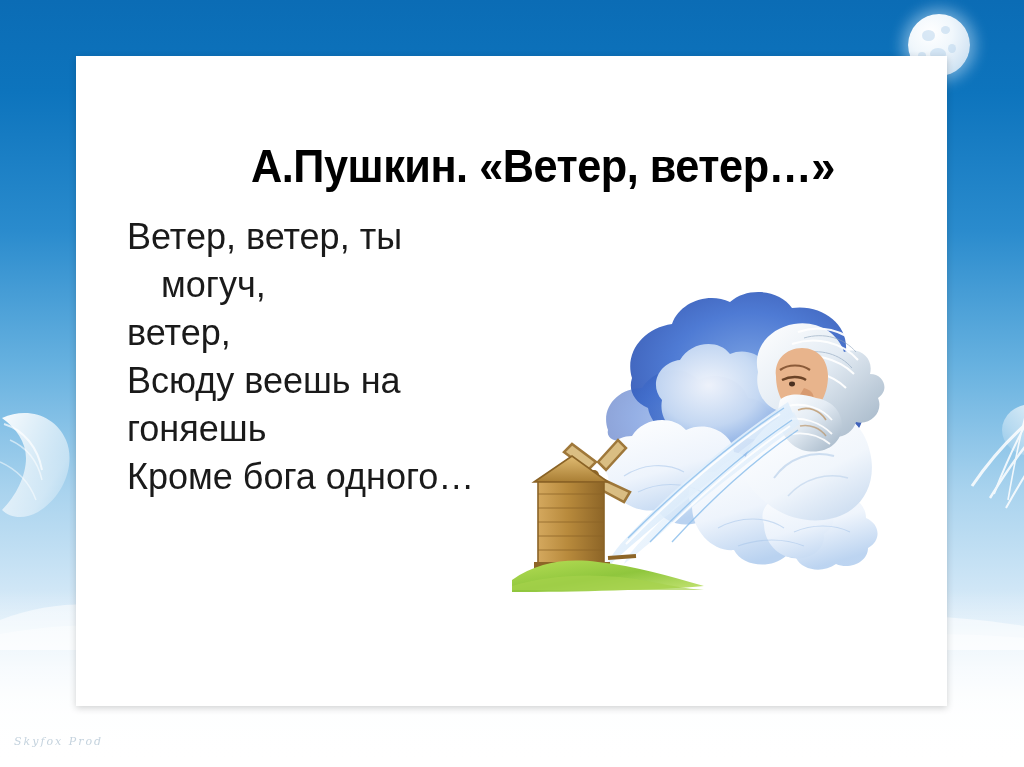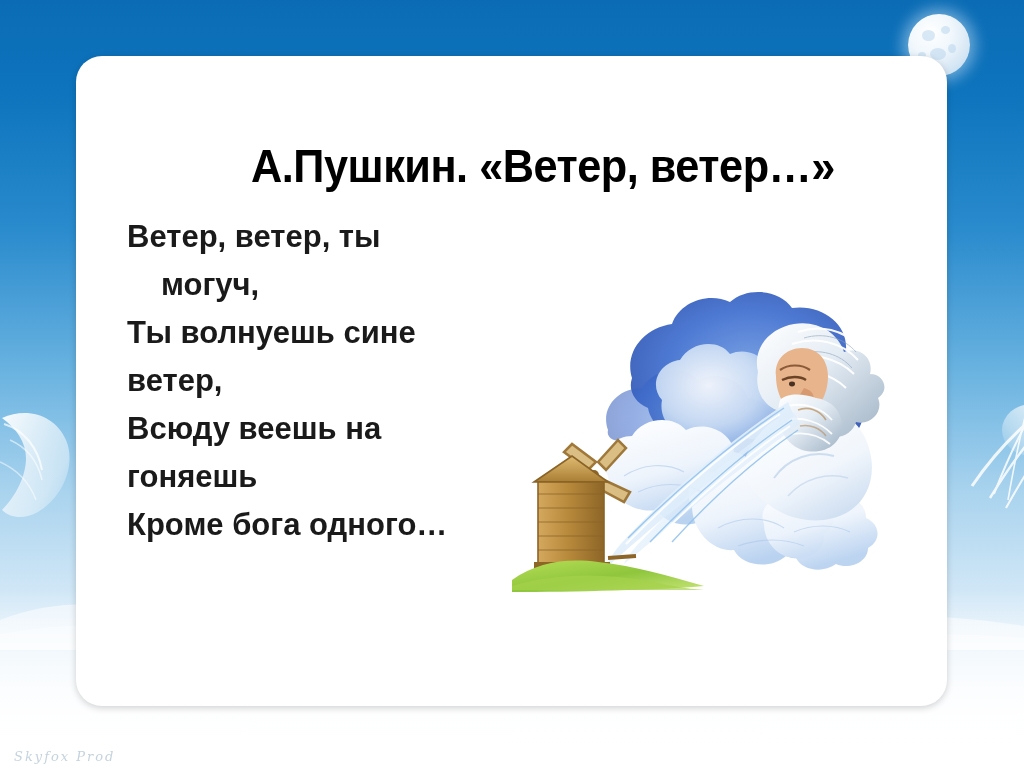--- a/index.html
+++ b/index.html
@@ -84,21 +84,20 @@
 
   
   #card {
     position: absolute;
     left: 76px;
     top: 56px;
     width: 871px;
     height: 650px;
     background: #ffffff;
     box-shadow: 0 2px 7px rgba(0,0,0,0.18);
-    border-radius: 26px;
   }
 
   #title {
     position: absolute;
     left: 72px;
     top: 52px;
     width: 790px;
     text-align: center;
     font-size: 46px;
     font-weight: bold;
@@ -107,24 +106,23 @@
     white-space: nowrap;
     transform: scaleX(0.94);
     transform-origin: center top;
   }
 
   #poem {
     position: absolute;
     left: 51px;
     top: 157px;
     width: 380px;
-    font-size: 31px;
+    font-size: 36px;
     line-height: 48px;
     color: #1a1a1a;
-    font-weight: bold;
   }
   #poem .line { white-space: nowrap; }
   #poem .line.indent { padding-left: 34px; }
 
   
   #illustration {
     position: absolute;
     left: 436px;
     top: 224px;
     width: 385px;
@@ -133,25 +131,24 @@
   }
   #illustration svg { display: block; }
 
   
   #watermark {
     position: absolute;
     left: 14px;
     top: 735px;
     font-family: "DejaVu Serif", serif;
     font-style: italic;
-    font-size: 13px;
+    font-size: 11px;
     letter-spacing: 2px;
     color: #c5d3de;
     user-select: none;
-    margin-top: 14px;
   }
 </style>
 </head>
 <body>
 
 <div id="slide">
 
   <div class="moon">
     <div class="moon-crater" style="left:14px; top:16px; width:13px; height:11px;"></div>
     <div class="moon-crater" style="left:33px; top:12px; width:9px; height:8px;"></div>
@@ -200,21 +197,20 @@
 
   <div class="haze-bottom"></div>
 
   <div id="card">
 
     <h1 id="title">А.Пушкин. «Ветер, ветер…»</h1>
 
     <div id="poem">
       <div class="line">Ветер, ветер, ты</div>
       <div class="line indent">могуч,</div>
-      <div class="line">Ты волнуешь сине</div>
       <div class="line">ветер,</div>
       <div class="line">Всюду веешь на</div>
       <div class="line">гоняешь</div>
       <div class="line">Кроме бога одного…</div>
     </div>
 
     <div id="illustration">
       <svg width="385" height="314" viewBox="0 0 385 314">
         <defs>
           <radialGradient id="cloudDeep" cx="50%" cy="45%" r="60%">

